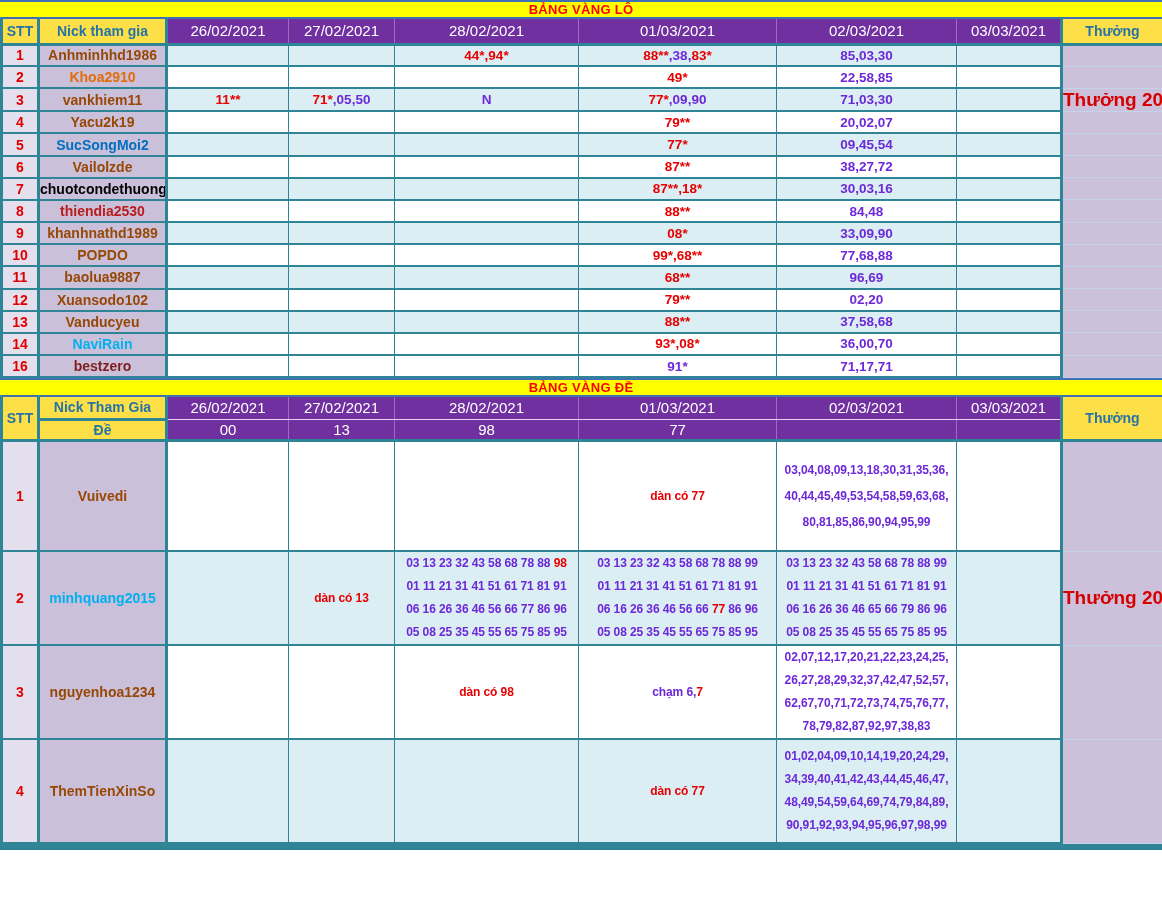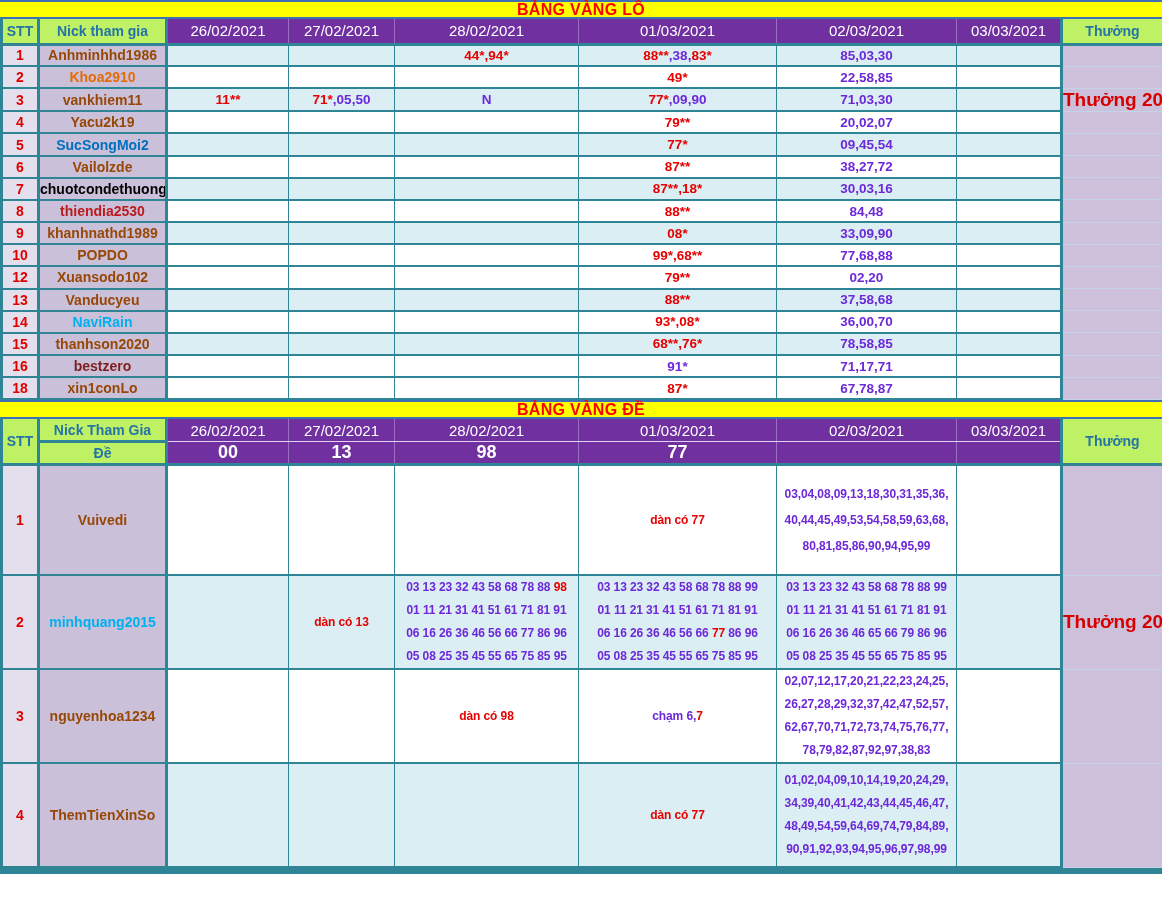--- a/index.html
+++ b/index.html
@@ -4,40 +4,40 @@
 <style>
   * { box-sizing: border-box; margin: 0; padding: 0; }
   body { background: #fff; font-family: "Liberation Sans", sans-serif; }
   .page { width: 1162px; height: 911px; background: #fff; overflow: hidden; }
 
   .band {
     height: 17px; background: #ffff00;
     border-top: 2px solid #3f6fb5;
     display: flex; align-items: center; justify-content: center;
   }
-  .band .btitle { color: #ff0000; font-weight: bold; font-size: 16px; letter-spacing: .3px; }
+  .band .btitle { color: #ff0000; font-weight: bold; font-size: 13px; letter-spacing: .3px; }
 
   table { border-collapse: collapse; table-layout: fixed; width: 1162px; }
   th, td { overflow: hidden; text-align: center; vertical-align: middle; padding: 0; }
 
   
   .h-date {
     background: #7030a0; color: #ffffff; font-weight: normal; font-size: 15px;
     border-top: 2px solid #3f6fb5;
     border-left: 1px solid #9b6ec4; border-right: 1px solid #9b6ec4;
     border-bottom: 3px solid #2f8496;
   }
   .de .h-date { border-bottom: 1px solid #e3d3f2; }
   .h-val {
-    background: #7030a0; color: #ffffff; font-weight: bold; font-size: 18px;
+    background: #7030a0; color: #ffffff; font-weight: normal; font-size: 15px;
     border-left: 1px solid #9b6ec4; border-right: 1px solid #9b6ec4;
     border-bottom: 3px solid #2f8496;
   }
   .h-peach {
-    background: #bef264; color: #2573a7; font-weight: bold; font-size: 14px;
+    background: #fde047; color: #2573a7; font-weight: bold; font-size: 14px;
     border: 3px solid #2f8496; border-top: 2px solid #3f6fb5;
   }
   .lo thead tr { height: 26px; }
   .de thead tr:nth-child(1) { height: 23px; }
   .de thead tr:nth-child(2) { height: 21px; }
 
   
   td { border: 2px solid #2f8496; font-weight: bold; font-size: 13.5px; color: #000; }
   .stt  { background: #e4dfec; color: #e00000; font-size: 14px;
           border-left: 3px solid #2f8496; border-right: 3px solid #2f8496; }
@@ -251,20 +251,35 @@
           <td class="cell"></td>
           <td class="cell">
             <div class="ln"><span class="r">99*,68**</span></div>
           </td>
           <td class="cell">
             <div class="ln"><span class="k">77,68,88</span></div>
           </td>
           <td class="cell"></td>
           <td class="reward"></td>
         </tr>
+        <tr class="alt">
+          <td class="stt">11</td>
+          <td class="nick" style="color: rgb(151, 71, 6);">baolua9887</td>
+          <td class="cell"></td>
+          <td class="cell"></td>
+          <td class="cell"></td>
+          <td class="cell">
+            <div class="ln"><span class="r">68**</span></div>
+          </td>
+          <td class="cell">
+            <div class="ln"><span class="k">96,69</span></div>
+          </td>
+          <td class="cell"></td>
+          <td class="reward"></td>
+        </tr>
         <tr>
           <td class="stt">12</td>
           <td class="nick" style="color: rgb(151, 71, 6);">Xuansodo102</td>
           <td class="cell"></td>
           <td class="cell"></td>
           <td class="cell"></td>
           <td class="cell">
             <div class="ln"><span class="r">79**</span></div>
           </td>
           <td class="cell">
@@ -296,61 +311,31 @@
           <td class="cell"></td>
           <td class="cell">
             <div class="ln"><span class="r">93*,08*</span></div>
           </td>
           <td class="cell">
             <div class="ln"><span class="k">36,00,70</span></div>
           </td>
           <td class="cell"></td>
           <td class="reward"></td>
         </tr>
-        <tr class="alt">
-          <td class="stt">15</td>
-          <td class="nick" style="color: rgb(151, 71, 6);">thanhson2020</td>
-          <td class="cell"></td>
-          <td class="cell"></td>
-          <td class="cell"></td>
-          <td class="cell">
-            <div class="ln"><span class="r">68**,76*</span></div>
-          </td>
-          <td class="cell">
-            <div class="ln"><span class="k">78,58,85</span></div>
-          </td>
-          <td class="cell"></td>
-          <td class="reward"></td>
-        </tr>
         <tr>
           <td class="stt">16</td>
           <td class="nick" style="color: #7f1d1d;">bestzero</td>
           <td class="cell"></td>
           <td class="cell"></td>
           <td class="cell"></td>
           <td class="cell">
             <div class="ln"><span class="k">91*</span></div>
           </td>
           <td class="cell">
             <div class="ln"><span class="k">71,17,71</span></div>
-          </td>
-          <td class="cell"></td>
-          <td class="reward"></td>
-        </tr>
-        <tr>
-          <td class="stt">18</td>
-          <td class="nick" style="color: rgb(151, 71, 6);">xin1conLo</td>
-          <td class="cell"></td>
-          <td class="cell"></td>
-          <td class="cell"></td>
-          <td class="cell">
-            <div class="ln"><span class="r">87*</span></div>
-          </td>
-          <td class="cell">
-            <div class="ln"><span class="k">67,78,87</span></div>
           </td>
           <td class="cell"></td>
           <td class="reward"></td>
         </tr>
       </tbody>
   </table>
 
   <div class="band">
     <span class="btitle">BẢNG VÀNG ĐỀ</span>
   </div>

